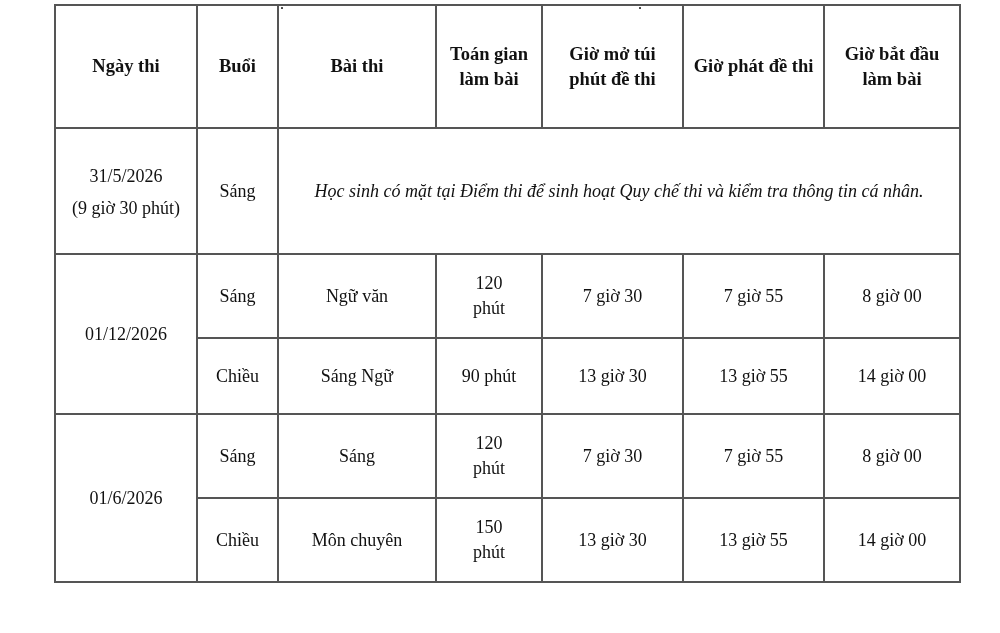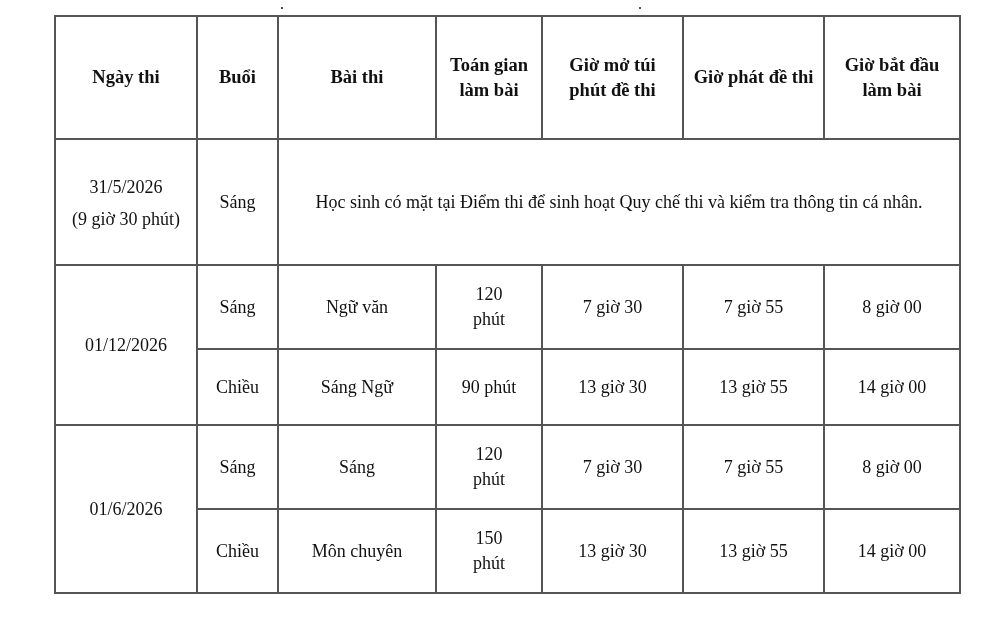--- a/index.html
+++ b/index.html
@@ -1,31 +1,31 @@
 <!DOCTYPE html>
 <html><head>
 <meta charset="utf-8">
 <style>
   html, body { margin: 0; padding: 0; background: #ffffff; }
   body { width: 1000px; height: 633px; position: relative; overflow: hidden;
          font-family: "Liberation Serif", "DejaVu Serif", serif; color: #111; }
   .topcut { position: absolute; left: 0; top: -10px; width: 1000px; height: 14px; }
   .topcut span { position:absolute; top:0; font-size:18px; }
-  table.schedule { position: absolute; left: 54px; top: 15px; border-collapse: collapse;
+  table.schedule { position: absolute; left: 54px; top: 4px; border-collapse: collapse;
                    table-layout: fixed; width: 905px; }
   table.schedule td, table.schedule th { border: 2px solid #555; text-align: center;
                    vertical-align: middle; padding: 0 6px; font-size: 18px; line-height: 25px; }
   table.schedule th { font-weight: bold; font-size: 18.5px; line-height: 25px; }
   .h-head { height: 123px; }
   .h-r1 { height: 126px; margin-top: 44px; }
   .h-r2 { height: 84px; }
   .h-r3 { height: 76px; }
   .h-r4 { height: 84px; }
   .h-r5 { height: 82px; }
-  .notice { padding: 0 20px !important; }
+  .notice { padding: 0 20px !important; font-style: italic; }
   .bottomcut { position: absolute; left: 0; top: 624px; width: 1000px; height: 12px; overflow: hidden; }
   .bottomcut span { position: absolute; top: -4px; font-size: 18px; }
 </style>
 </head>
 <body>
 
 <div class="topcut">
   <span style="left:282px">̣</span>
   <span style="left:640px">̣</span>
 </div>

